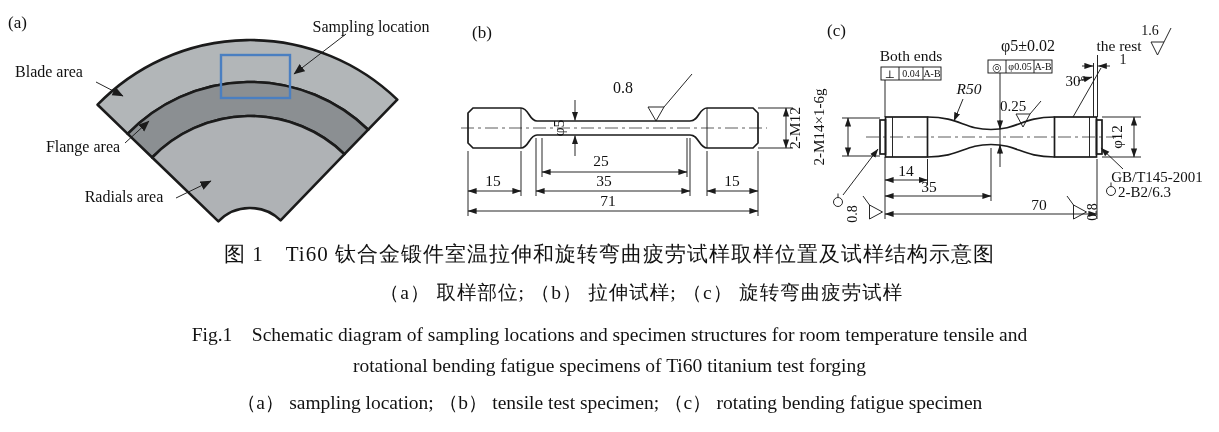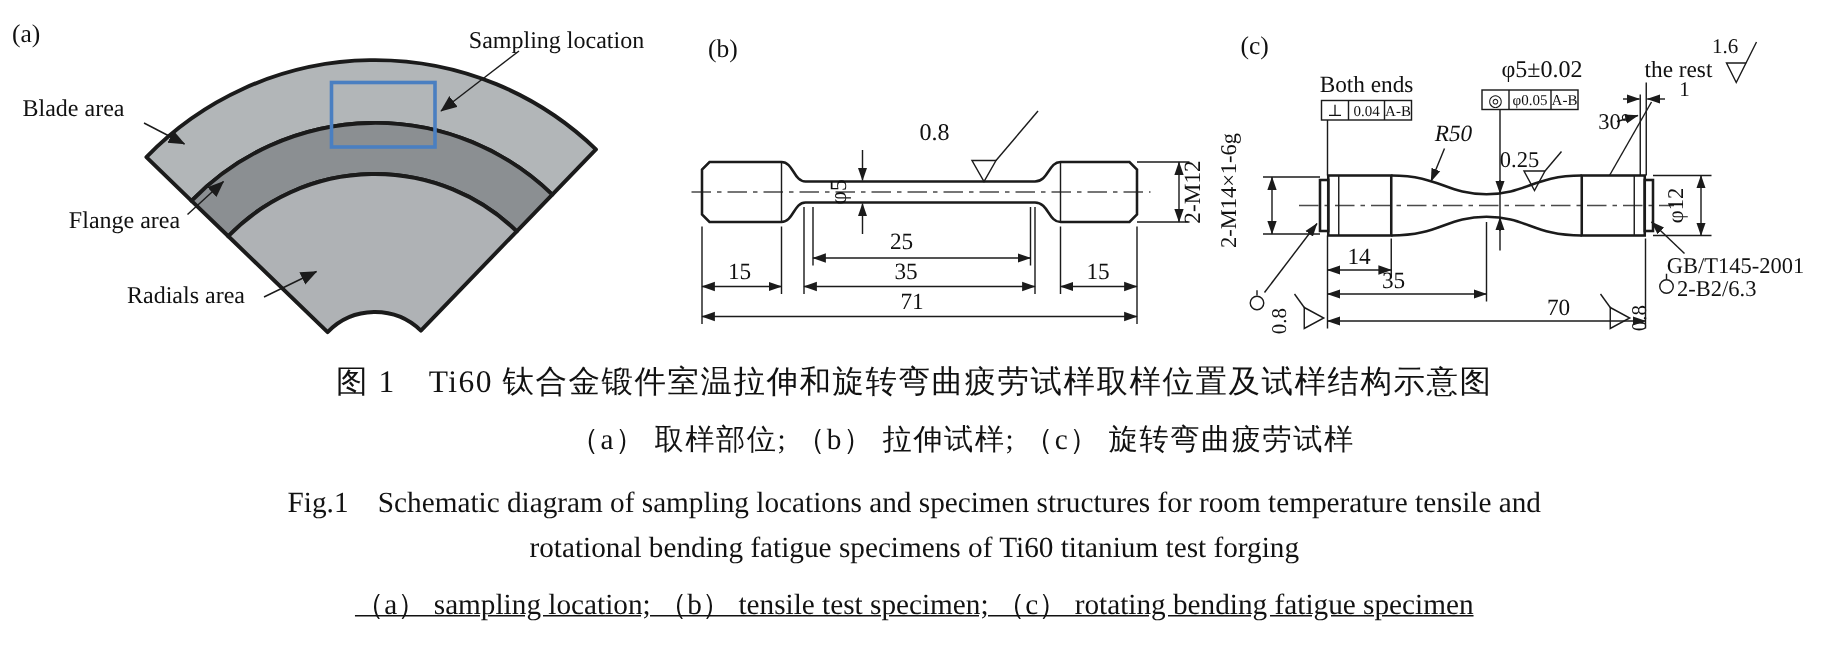--- a/index.html
+++ b/index.html
@@ -14,21 +14,21 @@
   .t14{font-size:14px;}
   .t11{font-size:11px;}
   .t10{font-size:10px;}
   .it{font-style:italic;}
   .cap{position:absolute;left:0;width:1219px;text-align:center;color:#121212;white-space:pre;}
   .cap-zh1{top:240px;font-size:21px;letter-spacing:1px;}
   .cap-zh2{top:279px;font-size:19.5px;letter-spacing:1px;padding-left:32px;}
   .cap-en{font-size:19.5px;}
   .cap-en1{top:321px;}
   .cap-en2{top:355px;}
-  .cap-en3{top:389px;text-decoration:underline;}
+  .cap-en3{top:389px;}
   .oline{stroke:#1b1b1b;stroke-width:1.7;fill:none;}
   .thin{stroke:#1b1b1b;stroke-width:0.95;fill:none;}
   .cl{stroke:#4a4a4a;stroke-width:0.9;fill:none;stroke-dasharray:13 4 3 4;}
 </style>
 </head>
 <body>
 
 <svg class="panel" style="left:0" width="455" height="235" viewBox="0 0 455 235">
   <defs>
     <marker id="arrA" markerWidth="12" markerHeight="10" refX="10.5" refY="4.5" orient="auto-start-reverse" markerUnits="userSpaceOnUse">

